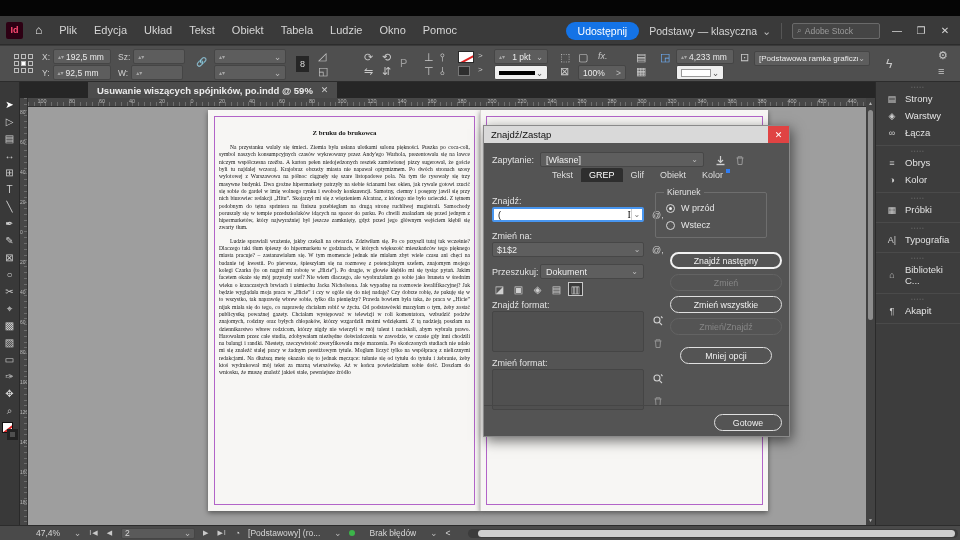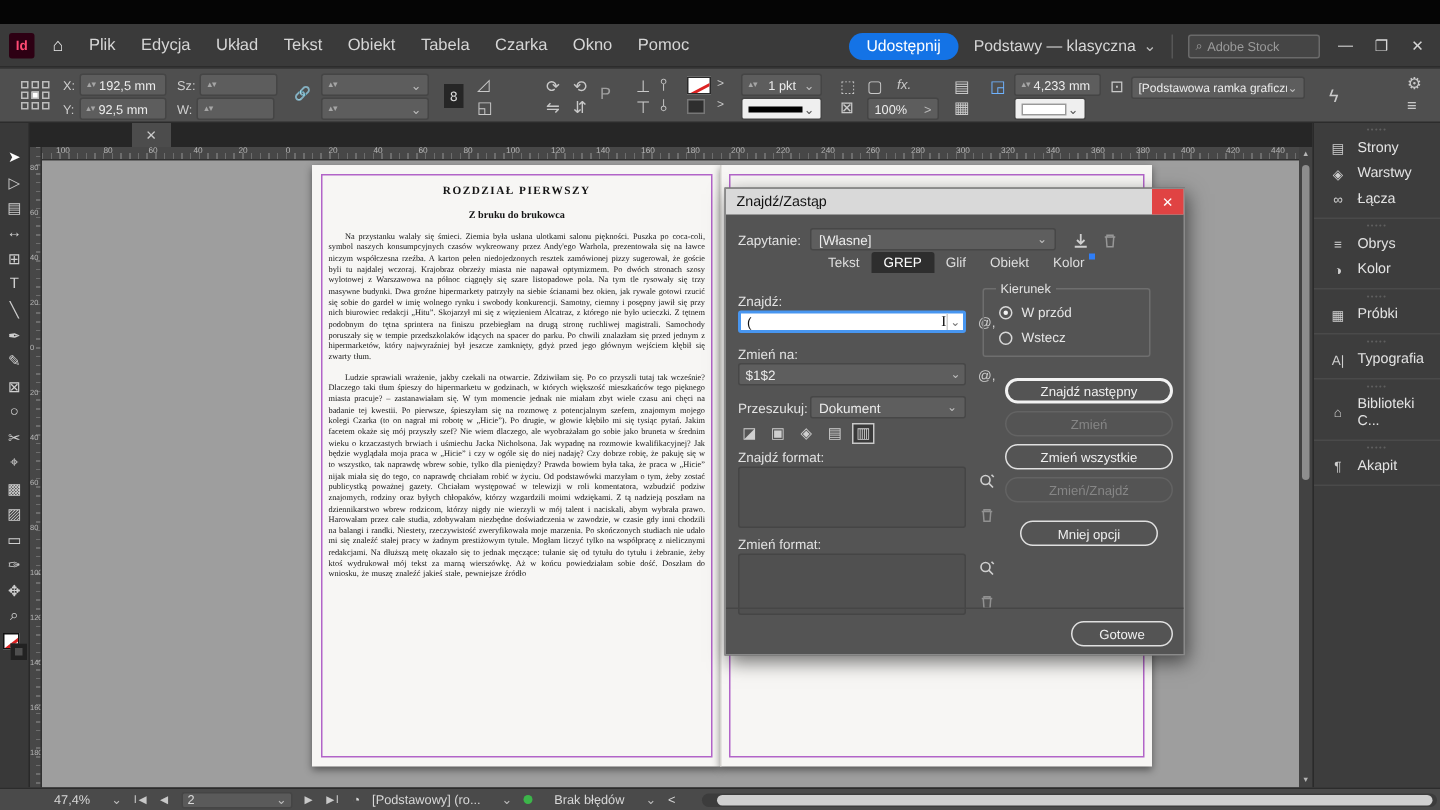--- a/index.html
+++ b/index.html
@@ -140,21 +140,21 @@
 
   <div class="menubar">
     <div class="app-logo">Id</div>
     <div class="home-ic">⌂</div>
     <span class="menu-item">Plik</span>
     <span class="menu-item">Edycja</span>
     <span class="menu-item">Układ</span>
     <span class="menu-item">Tekst</span>
     <span class="menu-item">Obiekt</span>
     <span class="menu-item">Tabela</span>
-    <span class="menu-item">Czarka</span>
+    <span class="menu-item">Ludzie</span>
     <span class="menu-item">Okno</span>
     <span class="menu-item">Pomoc</span>
     <div class="menubar-right">
       <div class="share-btn">Udostępnij</div>
       <div class="workspace">
         <span>Podstawy — klasyczna</span>
         <span class="chev">⌄</span>
       </div>
       <div class="vsep"></div>
       <div class="stock-search">
@@ -267,20 +267,21 @@
       <span style="overflow:hidden; white-space:nowrap;">[Podstawowa ramka graficzna]</span>
         <span class="chev">⌄</span>
     </div>
     <span class="cico" style="left:886px; top:11px; font-size:12px;">ϟ</span>
     <span class="cico" style="left:938px; top:3px;">⚙</span>
     <span class="cico" style="left:938px; top:19px;">≡</span>
   </div>
 
   <div class="tabbar">
     <div class="doc-tab">
+      <span>Usuwanie wiszących spójników, po.indd @ 59%</span>
       <span class="close">✕</span>
     </div>
   </div>
 
   <div class="toolbar-left">
     <span class="tool">➤</span>
       <span class="tool">▷</span>
       <span class="tool">▤</span>
       <span class="tool">↔</span>
       <span class="tool">⊞</span>
@@ -349,21 +350,20 @@
       <span style="top: 284px;">100</span>
       <span style="top: 314px;">120</span>
       <span style="top: 344px;">140</span>
       <span style="top: 374px;">160</span>
       <span style="top: 404px;">180</span>
     </div>
 
   <div class="canvas">
     <div class="page page-left">
       <div class="text-frame doc-serif">
-        <div class="chap-head">ROZDZIAŁ PIERWSZY</div>
         <div class="chap-sub">Z bruku do brukowca</div>
         <div class="body-par">Na przystanku walały się śmieci. Ziemia była usłana ulotkami salonu piękności. Puszka po coca-coli, symbol naszych konsumpcyjnych czasów wykreowany przez Andy'ego Warhola, prezentowała się na ławce niczym współczesna rzeźba. A karton pełen niedojedzonych resztek zamówionej pizzy sugerował, że goście byli tu najdalej wczoraj. Krajobraz obrzeży miasta nie napawał optymizmem. Po dwóch stronach szosy wylotowej z Warszawowa na północ ciągnęły się szare listopadowe pola. Na tym tle rysowały się trzy masywne budynki. Dwa groźne hipermarkety patrzyły na siebie ścianami bez okien, jak rywale gotowi rzucić się sobie do gardeł w imię wolnego rynku i swobody konkurencji. Samotny, ciemny i posępny jawił się przy nich biurowiec redakcji „Hitu”. Skojarzył mi się z więzieniem Alcatraz, z którego nie było ucieczki. Z tętnem podobnym do tętna sprintera na finiszu przebiegłam na drugą stronę ruchliwej magistrali. Samochody poruszały się w tempie przedszkolaków idących na spacer do parku. Po chwili znalazłam się przed jednym z hipermarketów, który najwyraźniej był jeszcze zamknięty, gdyż przed jego głównym wejściem kłębił się zwarty tłum.</div>
         <div class="body-par">Ludzie sprawiali wrażenie, jakby czekali na otwarcie. Zdziwiłam się. Po co przyszli tutaj tak wcześnie? Dlaczego taki tłum śpieszy do hipermarketu w godzinach, w których większość mieszkańców tego pięknego miasta pracuje? – zastanawiałam się. W tym momencie jednak nie miałam zbyt wiele czasu ani chęci na badanie tej kwestii. Po pierwsze, śpieszyłam się na rozmowę z potencjalnym szefem, znajomym mojego kolegi Czarka (to on nagrał mi robotę w „Hicie”). Po drugie, w głowie kłębiło mi się tysiąc pytań. Jakim facetem okaże się mój przyszły szef? Nie wiem dlaczego, ale wyobrażałam go sobie jako bruneta w średnim wieku o krzaczastych brwiach i uśmiechu Jacka Nicholsona. Jak wypadnę na rozmowie kwalifikacyjnej? Jak będzie wyglądała moja praca w „Hicie” i czy w ogóle się do niej nadaję? Czy dobrze robię, że pakuję się w to wszystko, tak naprawdę wbrew sobie, tylko dla pieniędzy? Prawda bowiem była taka, że praca w „Hicie” nijak miała się do tego, co naprawdę chciałam robić w życiu. Od podstawówki marzyłam o tym, żeby zostać publicystką poważnej gazety. Chciałam występować w telewizji w roli komentatora, wzbudzić podziw znajomych, rodziny oraz byłych chłopaków, którzy wzgardzili moimi wdziękami. Z tą nadzieją poszłam na dziennikarstwo wbrew rodzicom, którzy nigdy nie wierzyli w mój talent i naciskali, abym wybrała prawo. Harowałam przez całe studia, zdobywałam niezbędne doświadczenia w zawodzie, w czasie gdy inni chodzili na balangi i randki. Niestety, rzeczywistość zweryfikowała moje marzenia. Po skończonych studiach nie udało mi się znaleźć stałej pracy w żadnym prestiżowym tytule. Mogłam liczyć tylko na współpracę z nielicznymi redakcjami. Na dłuższą metę okazało się to jednak męczące: tułanie się od tytułu do tytułu i żebranie, żeby ktoś wydrukował mój tekst za marną wierszówkę. Aż w końcu powiedziałam sobie dość. Doszłam do wniosku, że muszę znaleźć jakieś stałe, pewniejsze źródło</div>
       </div>
     </div>
     <div class="page page-right">
       <div class="text-frame frame-hidden"></div>
     </div>
     <div class="spine"></div>
   </div>

